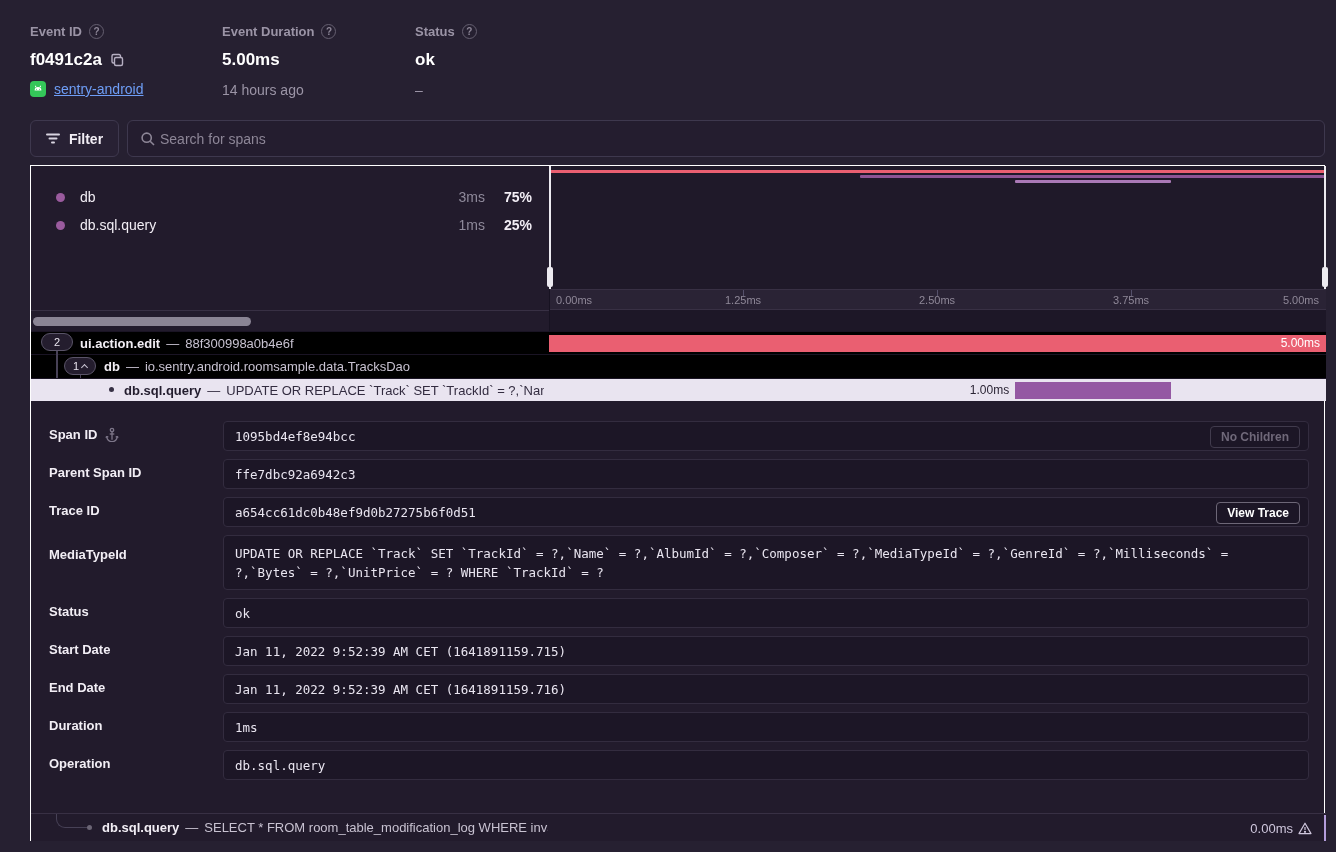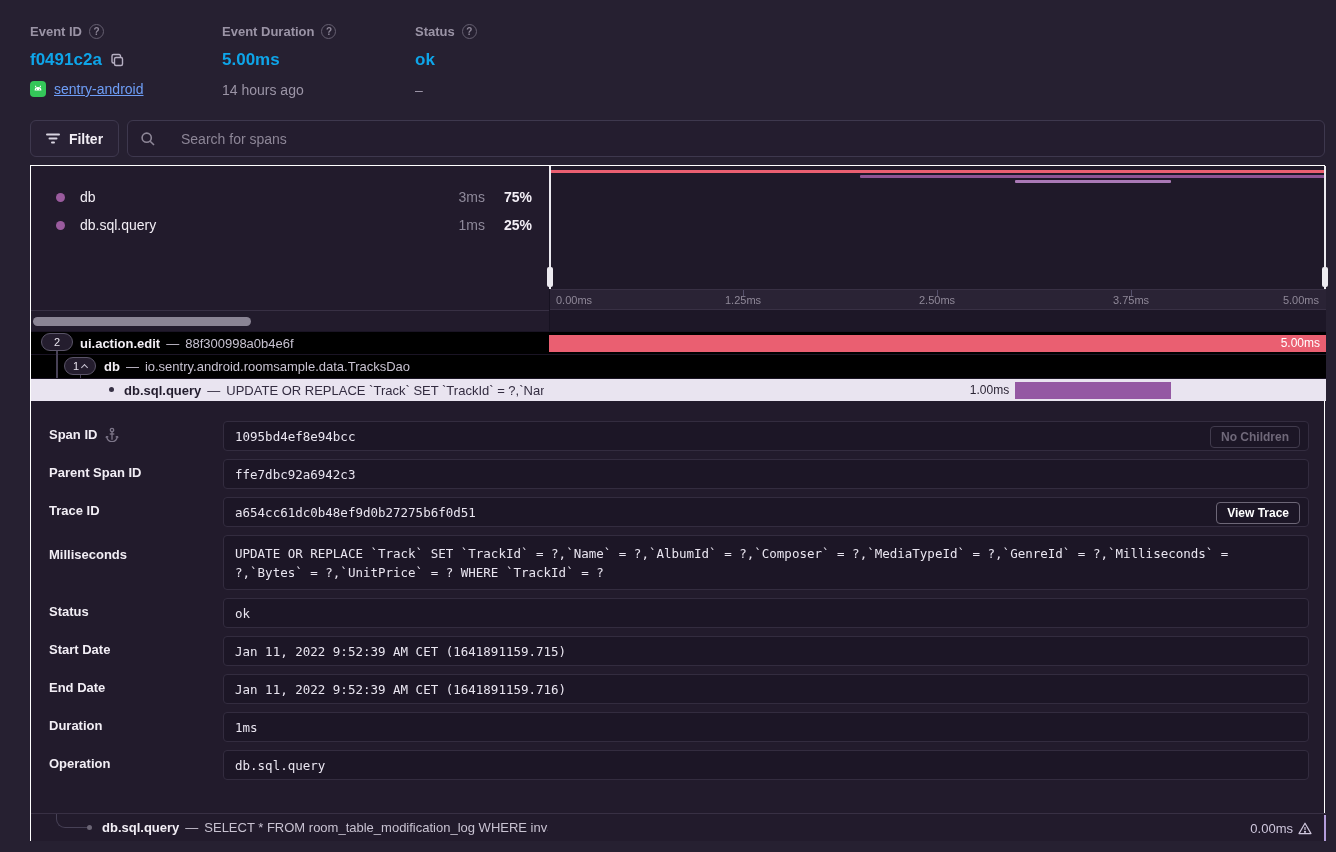--- a/index.html
+++ b/index.html
@@ -10,33 +10,33 @@
     font-family:"Liberation Sans", sans-serif; font-size:14px;
   }
   .abs { position:absolute; }
 
   
   .hdr-label { font-size:13px; font-weight:bold; color:#9b94a6; display:flex; align-items:center; gap:7px; }
   .q-circle {
     width:15px; height:15px; border:1px solid #655f70; border-radius:50%;
     color:#8d8697; font-size:10px; font-weight:bold; display:flex; align-items:center; justify-content:center;
   }
-  .hdr-value { font-size:17px; font-weight:bold; color:#0ea5e9; display:flex; align-items:center; gap:8px; }
+  .hdr-value { font-size:17px; font-weight:bold; color:#ffffff; display:flex; align-items:center; gap:8px; }
   .hdr-sub { font-size:14px; color:#9b94a6; }
   .proj-link { color:#6e9ef7; font-size:14px; }
   .android-chip { width:16px; height:16px; border-radius:4px; background:#34c759; display:inline-flex; align-items:center; justify-content:center; }
 
   
   .btn-filter {
     display:flex; align-items:center; gap:9px; justify-content:center;
     width:89px; height:37px; background:#282134; border:1px solid #3e384e; border-radius:6px;
     font-size:14px; font-weight:bold; color:#f2eef5; cursor:pointer;
   }
   .search-wrap {
-    display:flex; align-items:center; gap:25px;
+    display:flex; align-items:center; gap:4px;
     height:37px; background:#241d2f; border:1px solid #3e384e; border-radius:6px; padding:0 12px;
   }
   .search-wrap input {
     flex:1; background:transparent; border:none; outline:none;
     color:#d9d4e2; font-size:14px; font-family:"Liberation Sans",sans-serif;
   }
   .search-wrap input::placeholder { color:#8d8697; }
 
   
   .panel { left:30px; top:165px; width:1295px; height:676px; border:1px solid #ffffff; background:#221b2c; }
@@ -300,21 +300,21 @@
 
     <div class="det-label" style="top:337px;">
       <span>Trace ID</span>
     </div>
     <div class="det-box" style="top:331px; height:30px;">
       <span>a654cc61dc0b48ef9d0b27275b6f0d51</span>
       <span class="badge-btn active">View Trace</span>
     </div>
 
     <div class="det-label" style="top:381px;">
-      <span>Milliseconds</span>
+      <span>MediaTypeId</span>
     </div>
     <div class="det-box tall" style="top:369px; height:55px;">
       <span>UPDATE OR REPLACE `Track` SET `TrackId` = ?,`Name` = ?,`AlbumId` = ?,`Composer` = ?,`MediaTypeId` = ?,`GenreId` = ?,`Milliseconds` = ?,`Bytes` = ?,`UnitPrice` = ? WHERE `TrackId` = ?</span>
     </div>
 
     <div class="det-label" style="top:438px;">
       <span>Status</span>
     </div>
     <div class="det-box" style="top:432px; height:30px;">
       <span>ok</span>

